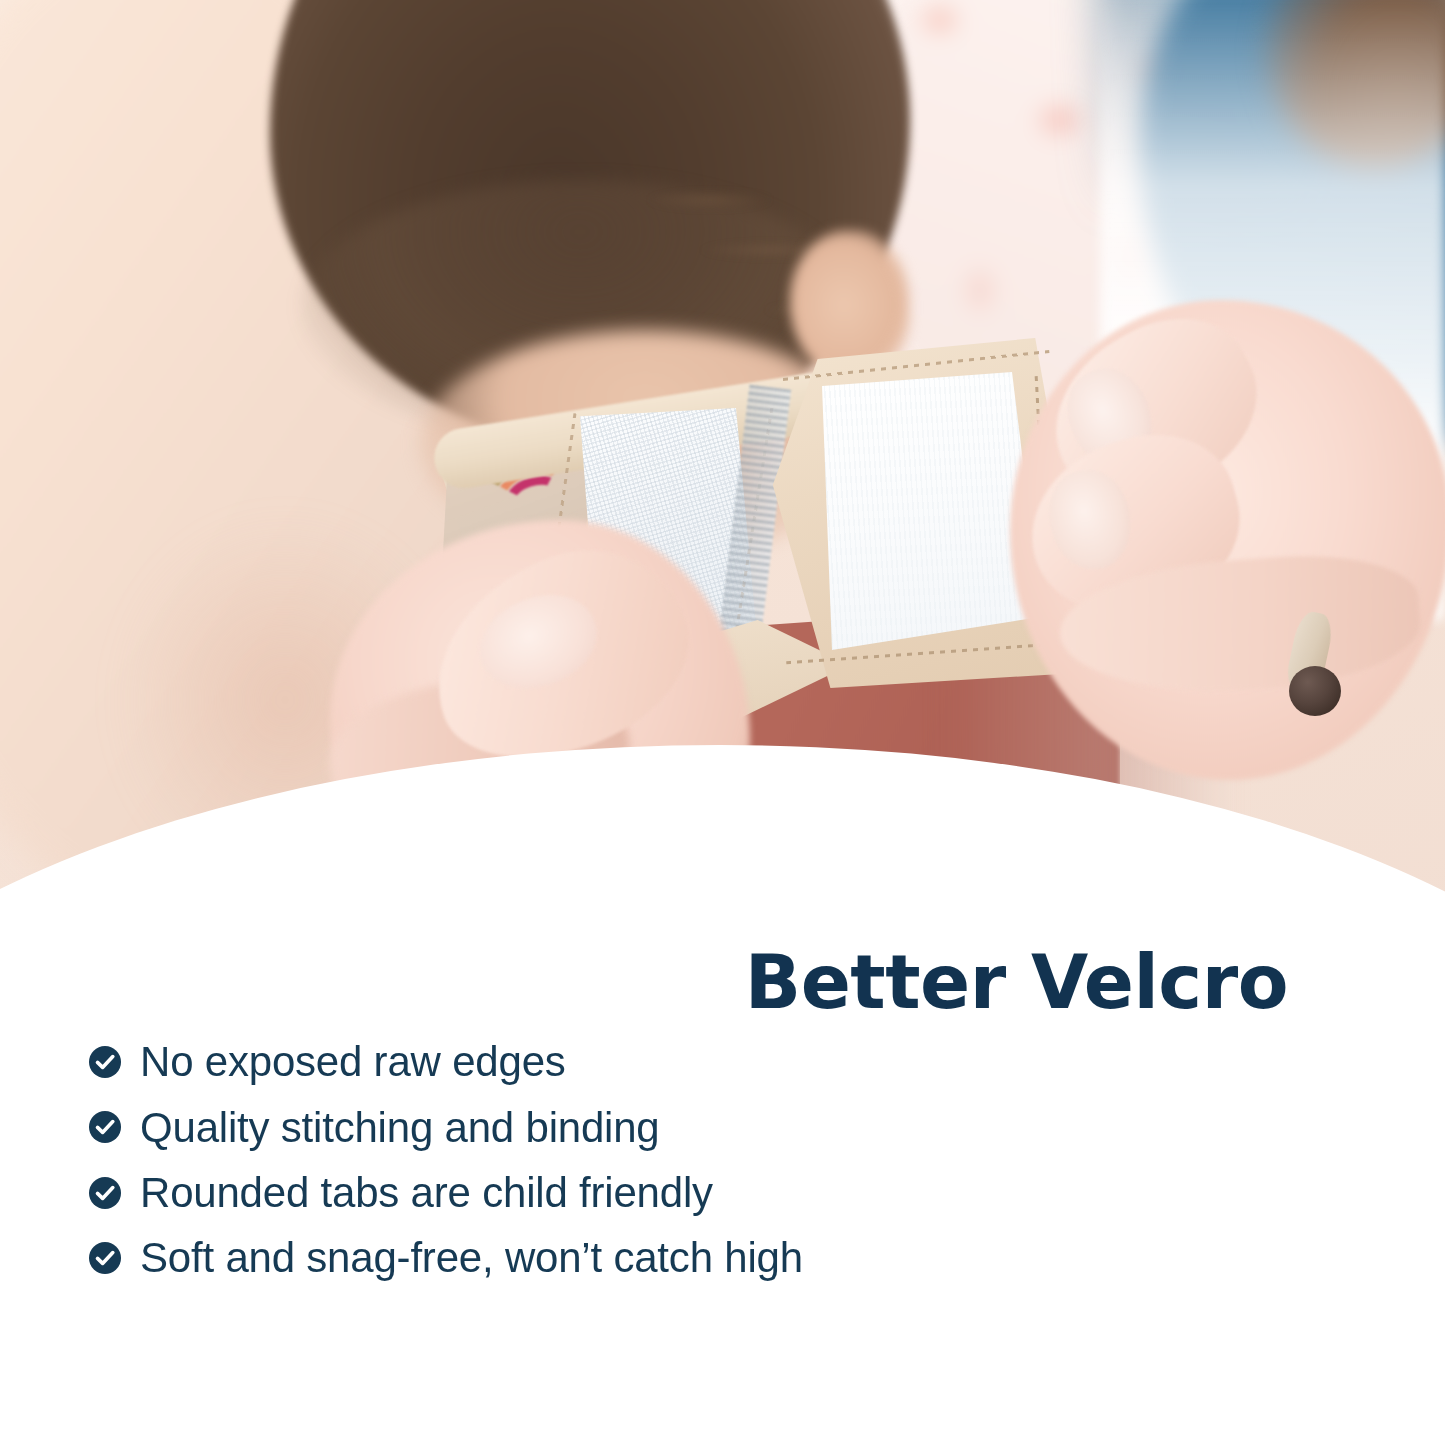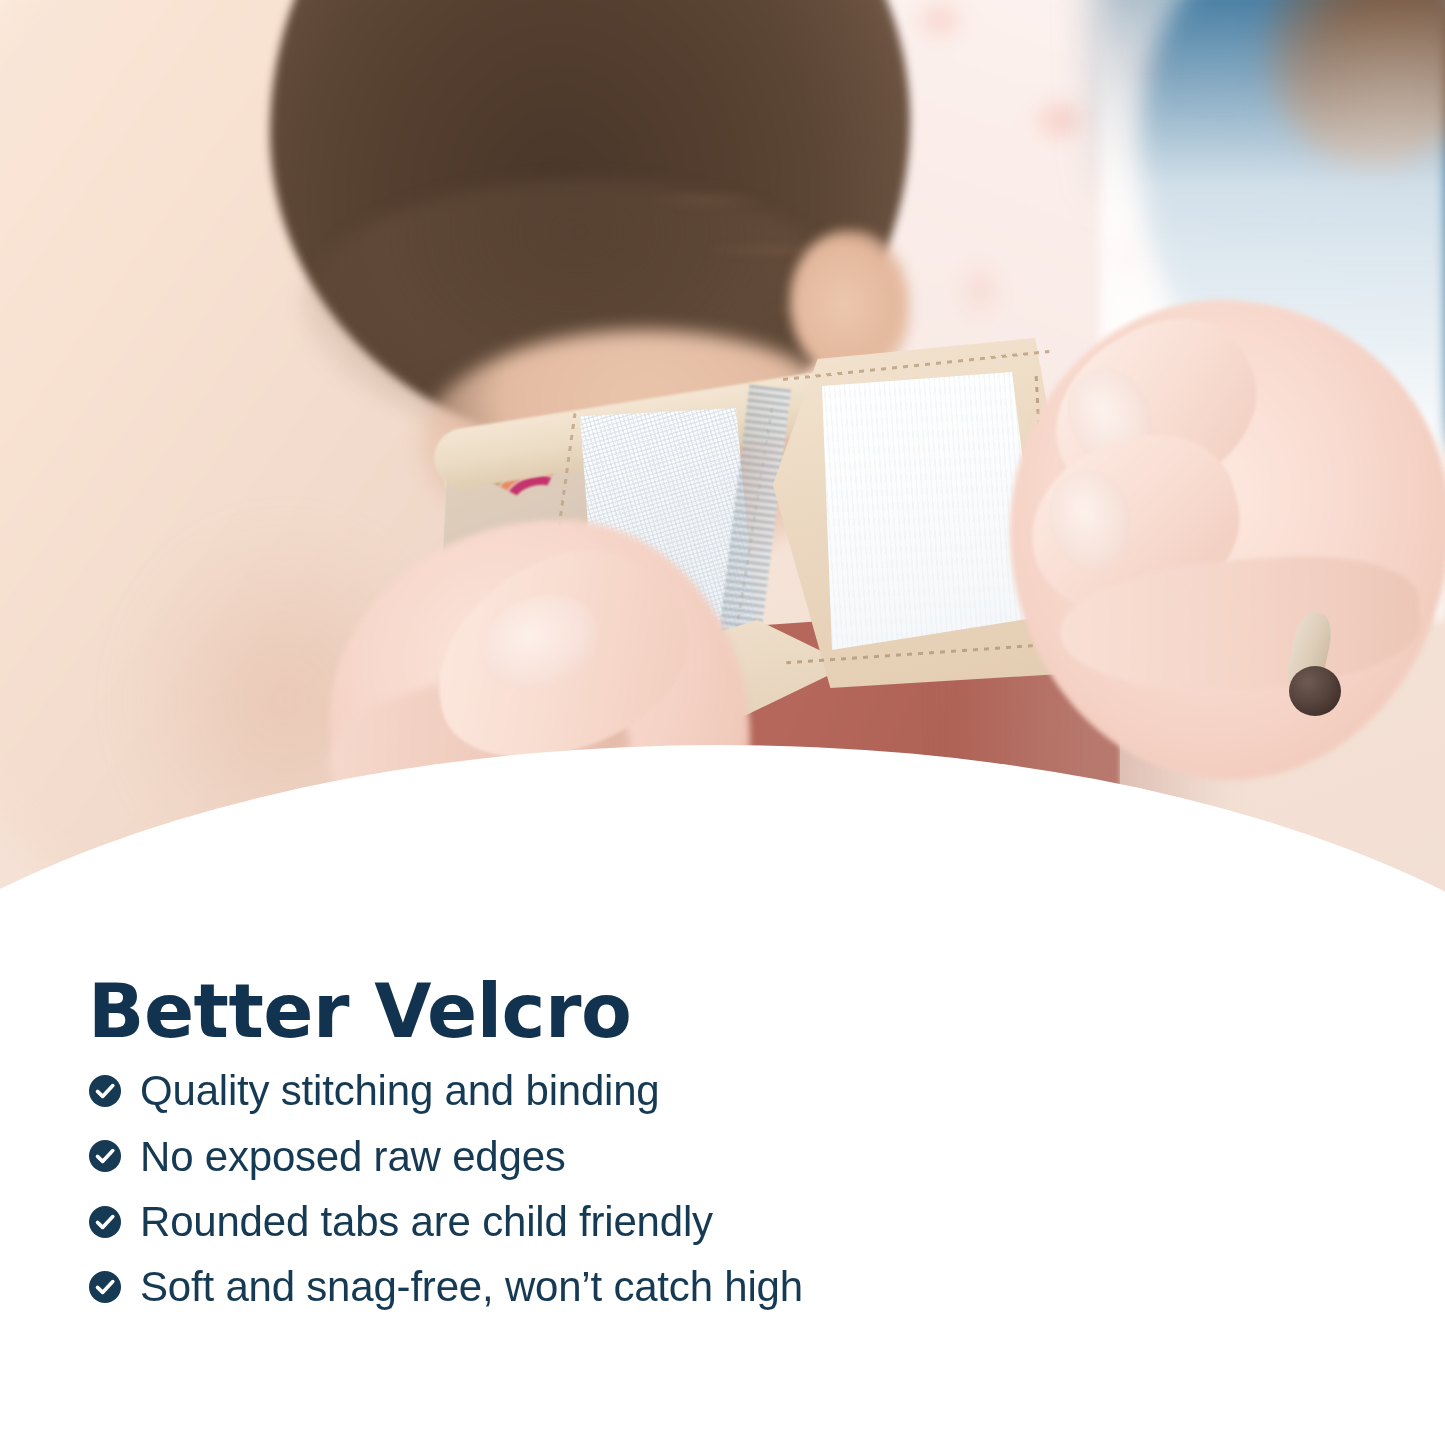--- a/index.html
+++ b/index.html
@@ -440,22 +440,23 @@
     width: 1960px;
     height: 1400px;
     background: #ffffff;
     border-radius: 50% 50% 0 0 / 32% 32% 0 0;
   }
 
   
   .content {
     position: absolute;
     left: 88px;
-    top: 974px;
+    top: 945px;
     width: 1200px;
+    text-align: right;
   }
   .title {
     margin: 0 0 16px 0;
     color: #123350;
     font-family: "DejaVu Sans", sans-serif;
     font-size: 74px;
     font-weight: 700;
     letter-spacing: -0.5px;
     line-height: 1.02;
   }
@@ -556,30 +557,30 @@
     <h1 class="title">Better Velcro</h1>
 
     <ul class="features">
       <li>
         <span class="check">
           <svg viewBox="0 0 34 34" aria-hidden="true">
             <circle cx="17" cy="17" r="16" fill="#163a54"></circle>
             <path d="M9.5 17.4 L14.6 22.4 L24.8 11.6" fill="none" stroke="#ffffff" stroke-width="3.6" stroke-linecap="round" stroke-linejoin="round"></path>
           </svg>
         </span>
-        <span class="feat-text">Quality stitching and binding</span>
+        <span class="feat-text">No exposed raw edges</span>
       </li>
       <li>
         <span class="check">
           <svg viewBox="0 0 34 34" aria-hidden="true">
             <circle cx="17" cy="17" r="16" fill="#163a54"></circle>
             <path d="M9.5 17.4 L14.6 22.4 L24.8 11.6" fill="none" stroke="#ffffff" stroke-width="3.6" stroke-linecap="round" stroke-linejoin="round"></path>
           </svg>
         </span>
-        <span class="feat-text">No exposed raw edges</span>
+        <span class="feat-text">Quality stitching and binding</span>
       </li>
       <li>
         <span class="check">
           <svg viewBox="0 0 34 34" aria-hidden="true">
             <circle cx="17" cy="17" r="16" fill="#163a54"></circle>
             <path d="M9.5 17.4 L14.6 22.4 L24.8 11.6" fill="none" stroke="#ffffff" stroke-width="3.6" stroke-linecap="round" stroke-linejoin="round"></path>
           </svg>
         </span>
         <span class="feat-text">Rounded tabs are child friendly</span>
       </li>

